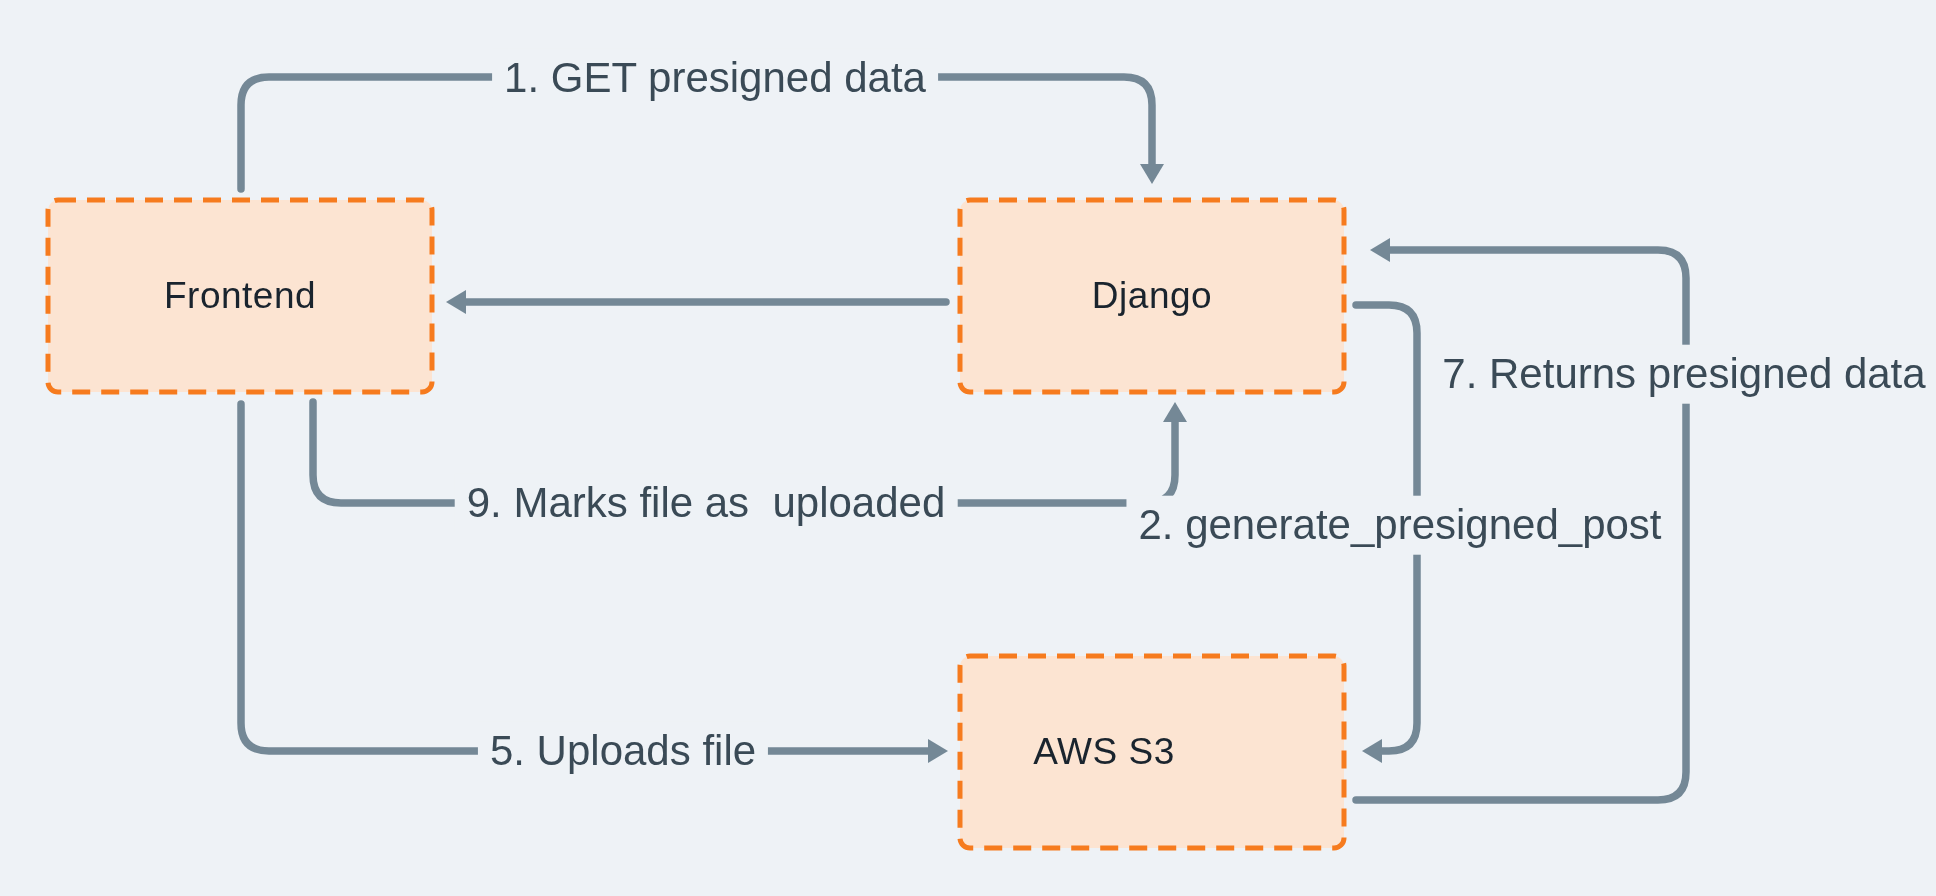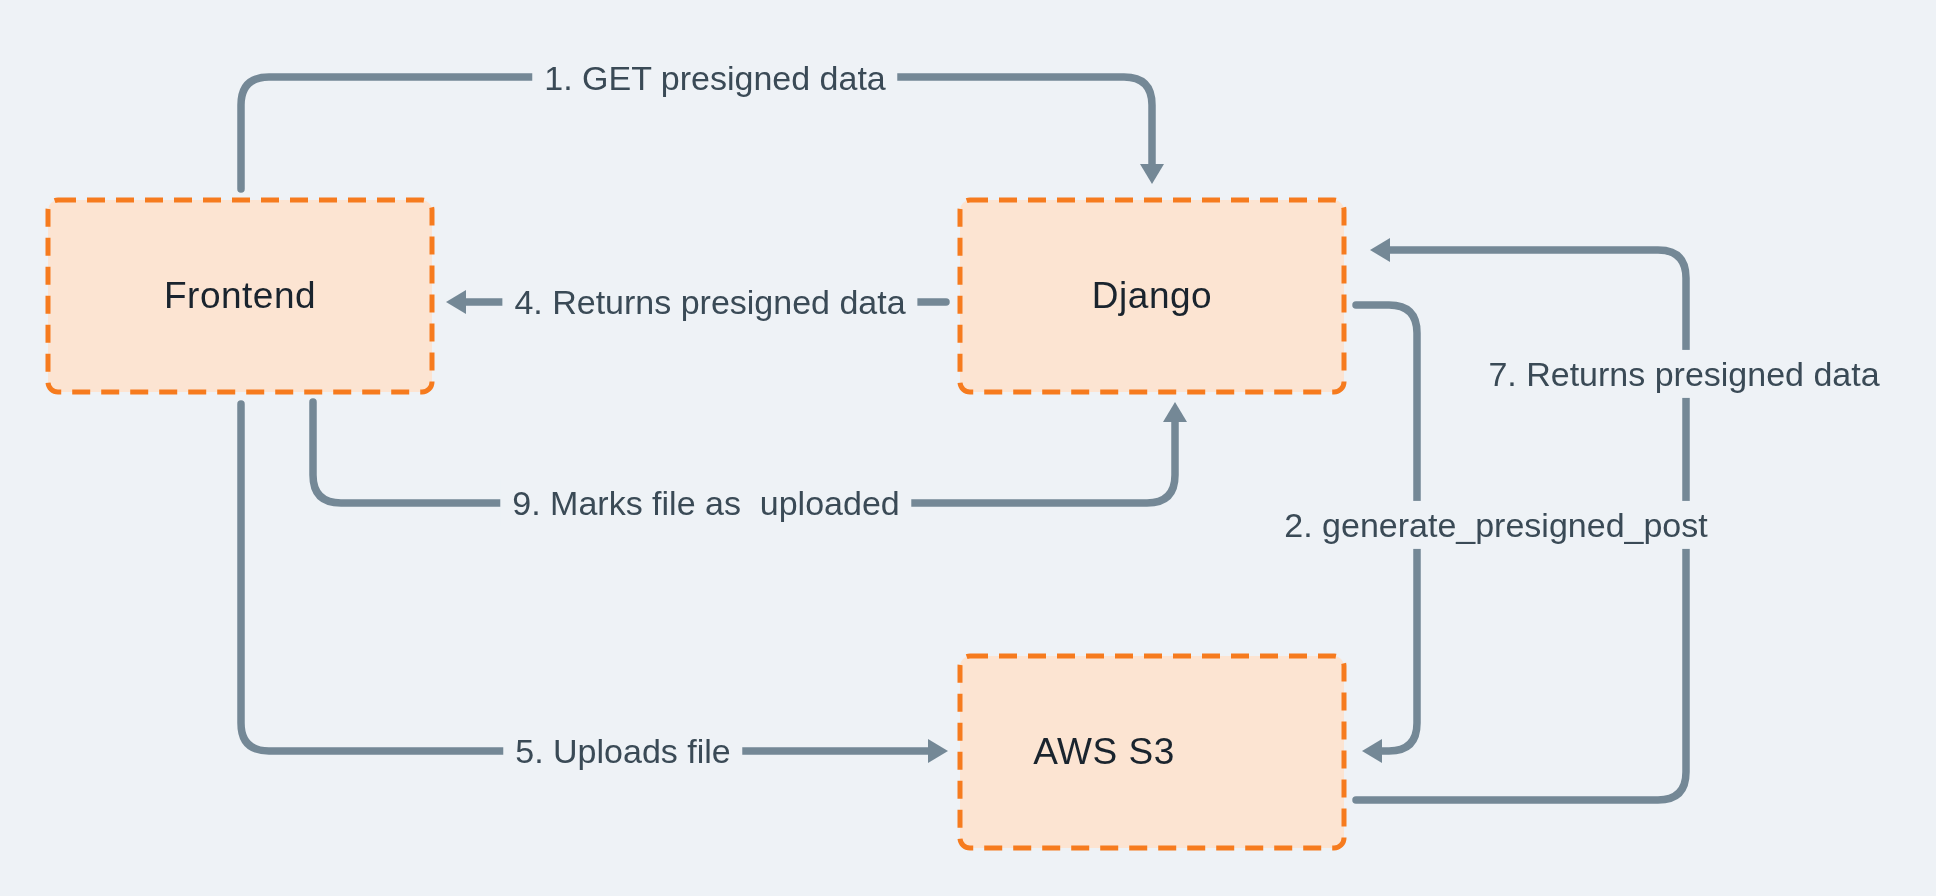--- a/index.html
+++ b/index.html
@@ -38,28 +38,28 @@
     white-space: pre;
   }
   .node-frontend { left: 48px;  top: 200px; }
   .node-django   { left: 960px; top: 200px; }
   .node-aws-s3   { left: 912px; top: 656px; }
   .edge-label {
     position: absolute;
     transform: translate(-50%, -50%);
     background: #eef2f6;
     color: #3a4a56;
-    font-size: 34px;
+    font-size: 42px;
     line-height: 1.3;
     padding: 2px 12px;
     white-space: pre;
     text-align: right;
   }
   .edge-label-1 { left: 715px;  top: 78px;  }
-  .edge-label-2 { left: 1496px; top: 525px; }
+  .edge-label-2 { left: 1400px; top: 525px; }
   .edge-label-3 { left: 1684px; top: 374px; }
   .edge-label-4 { left: 710px;  top: 302px; }
   .edge-label-5 { left: 623px;  top: 751px; }
   .edge-label-6 { left: 706px;  top: 503px; }
 </style>
 </head>
 <body>
 
 <div class="canvas">
 
@@ -92,17 +92,16 @@
   <div class="node node-frontend">
     <span class="node-label">Frontend</span>
   </div>
   <div class="node node-aws-s3">
     <span class="node-label">AWS S3</span>
   </div>
 
   <div class="edge-label edge-label-1">1. GET presigned data</div>
   <div class="edge-label edge-label-2">2. generate_presigned_post</div>
   <div class="edge-label edge-label-3">7. Returns presigned data</div>
-  <div class="edge-label edge-label-4">4. Returns presigned data</div>
   <div class="edge-label edge-label-5">5. Uploads file</div>
   <div class="edge-label edge-label-6">9. Marks file as  uploaded</div>
 
 </div>
 
 </body></html>

